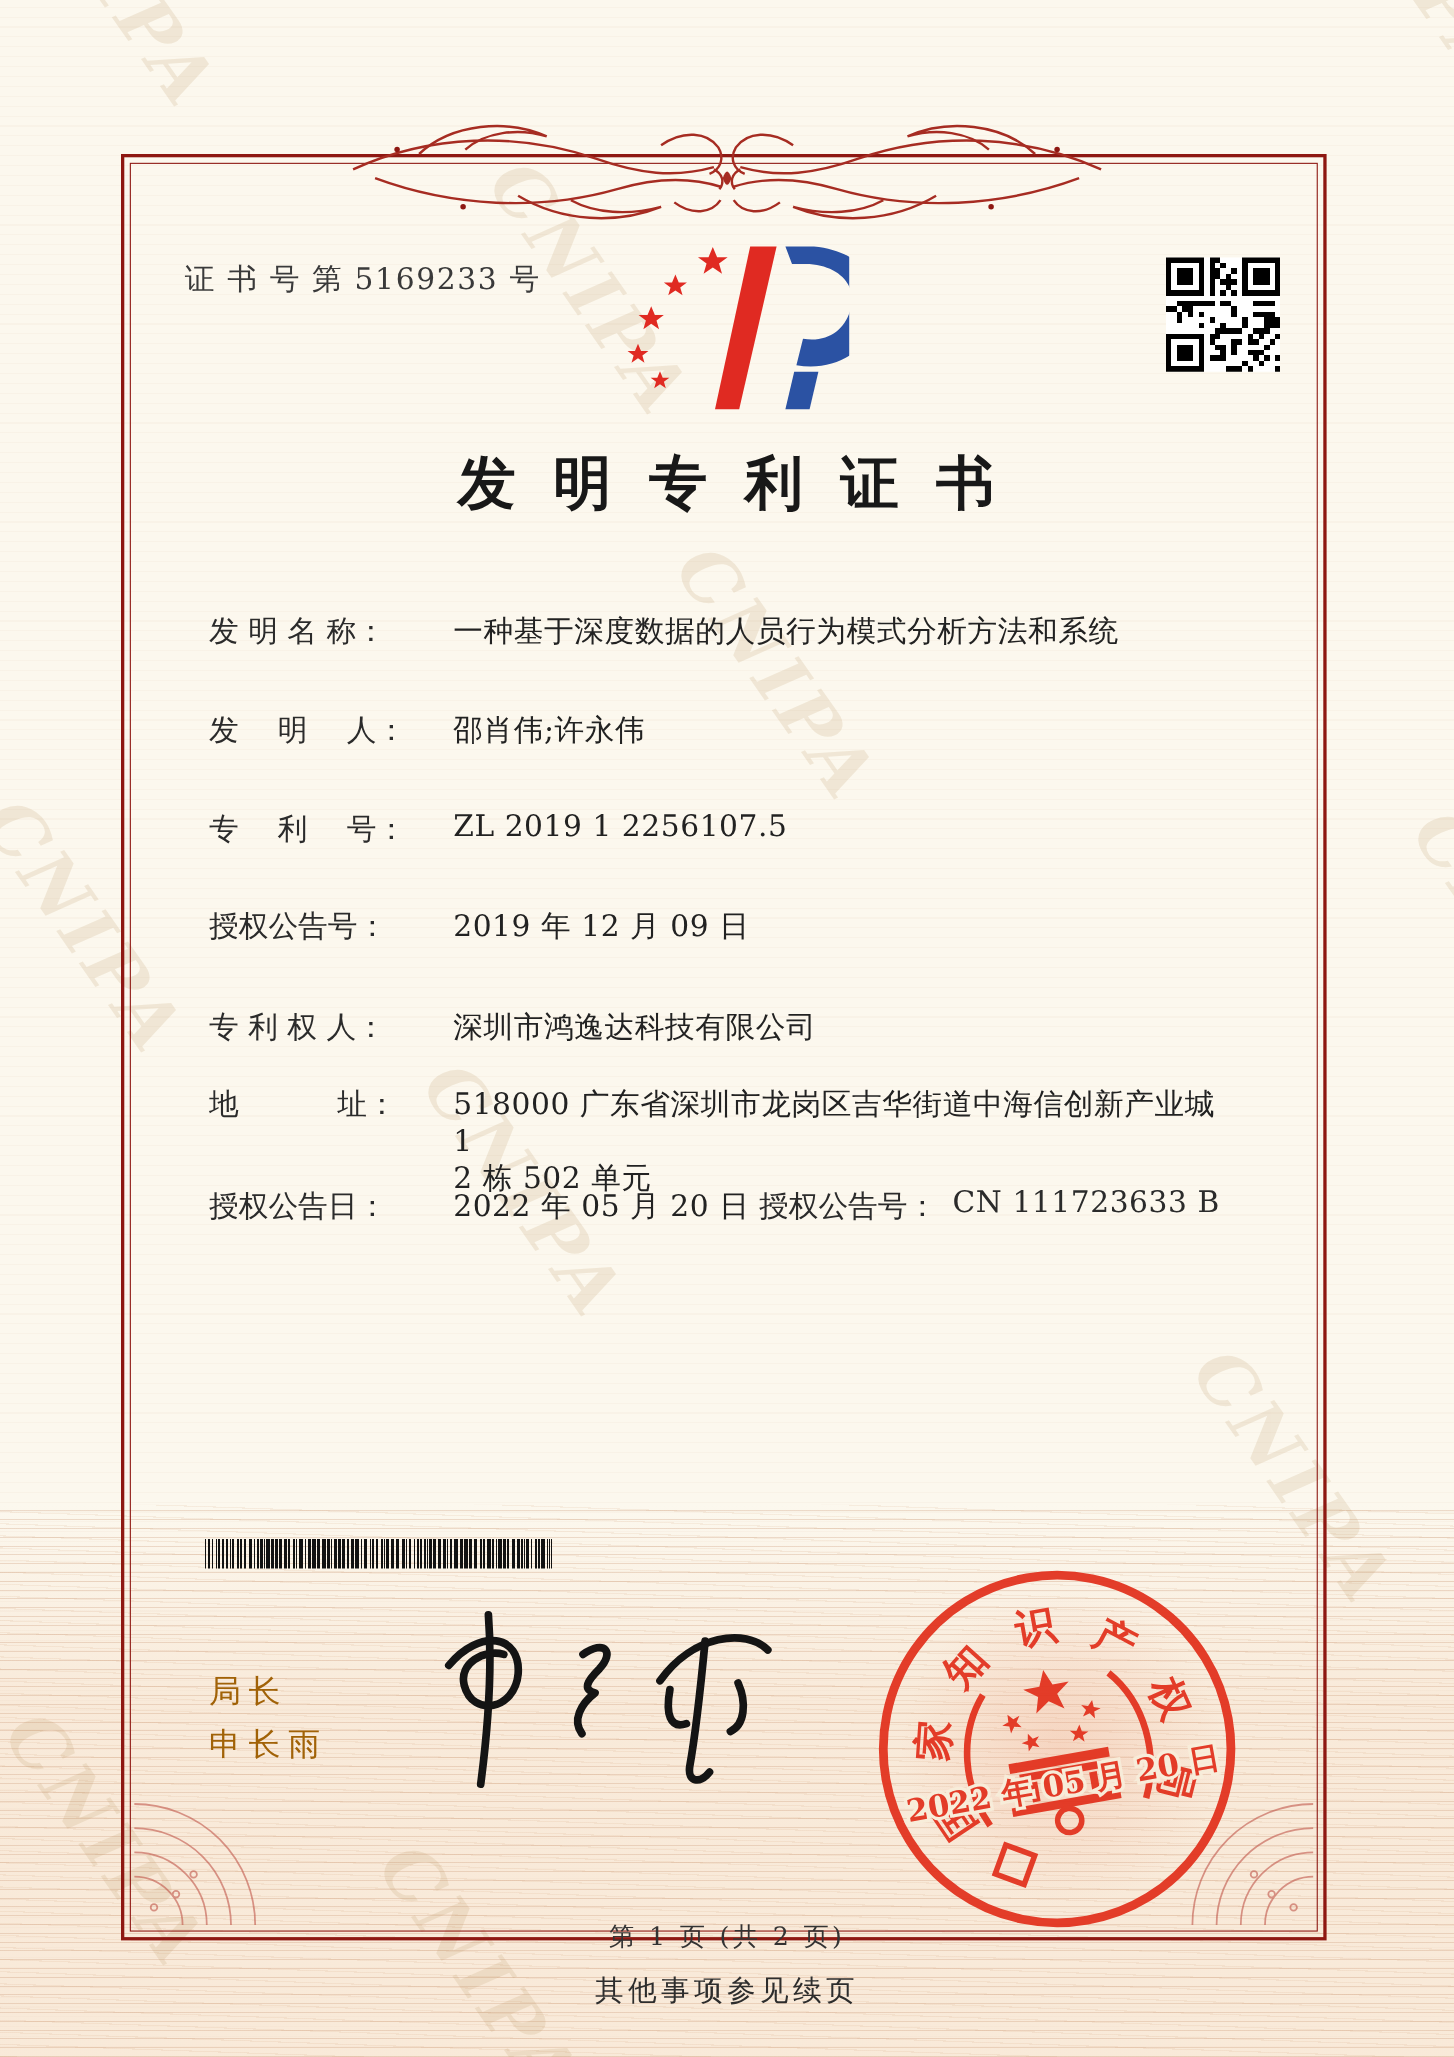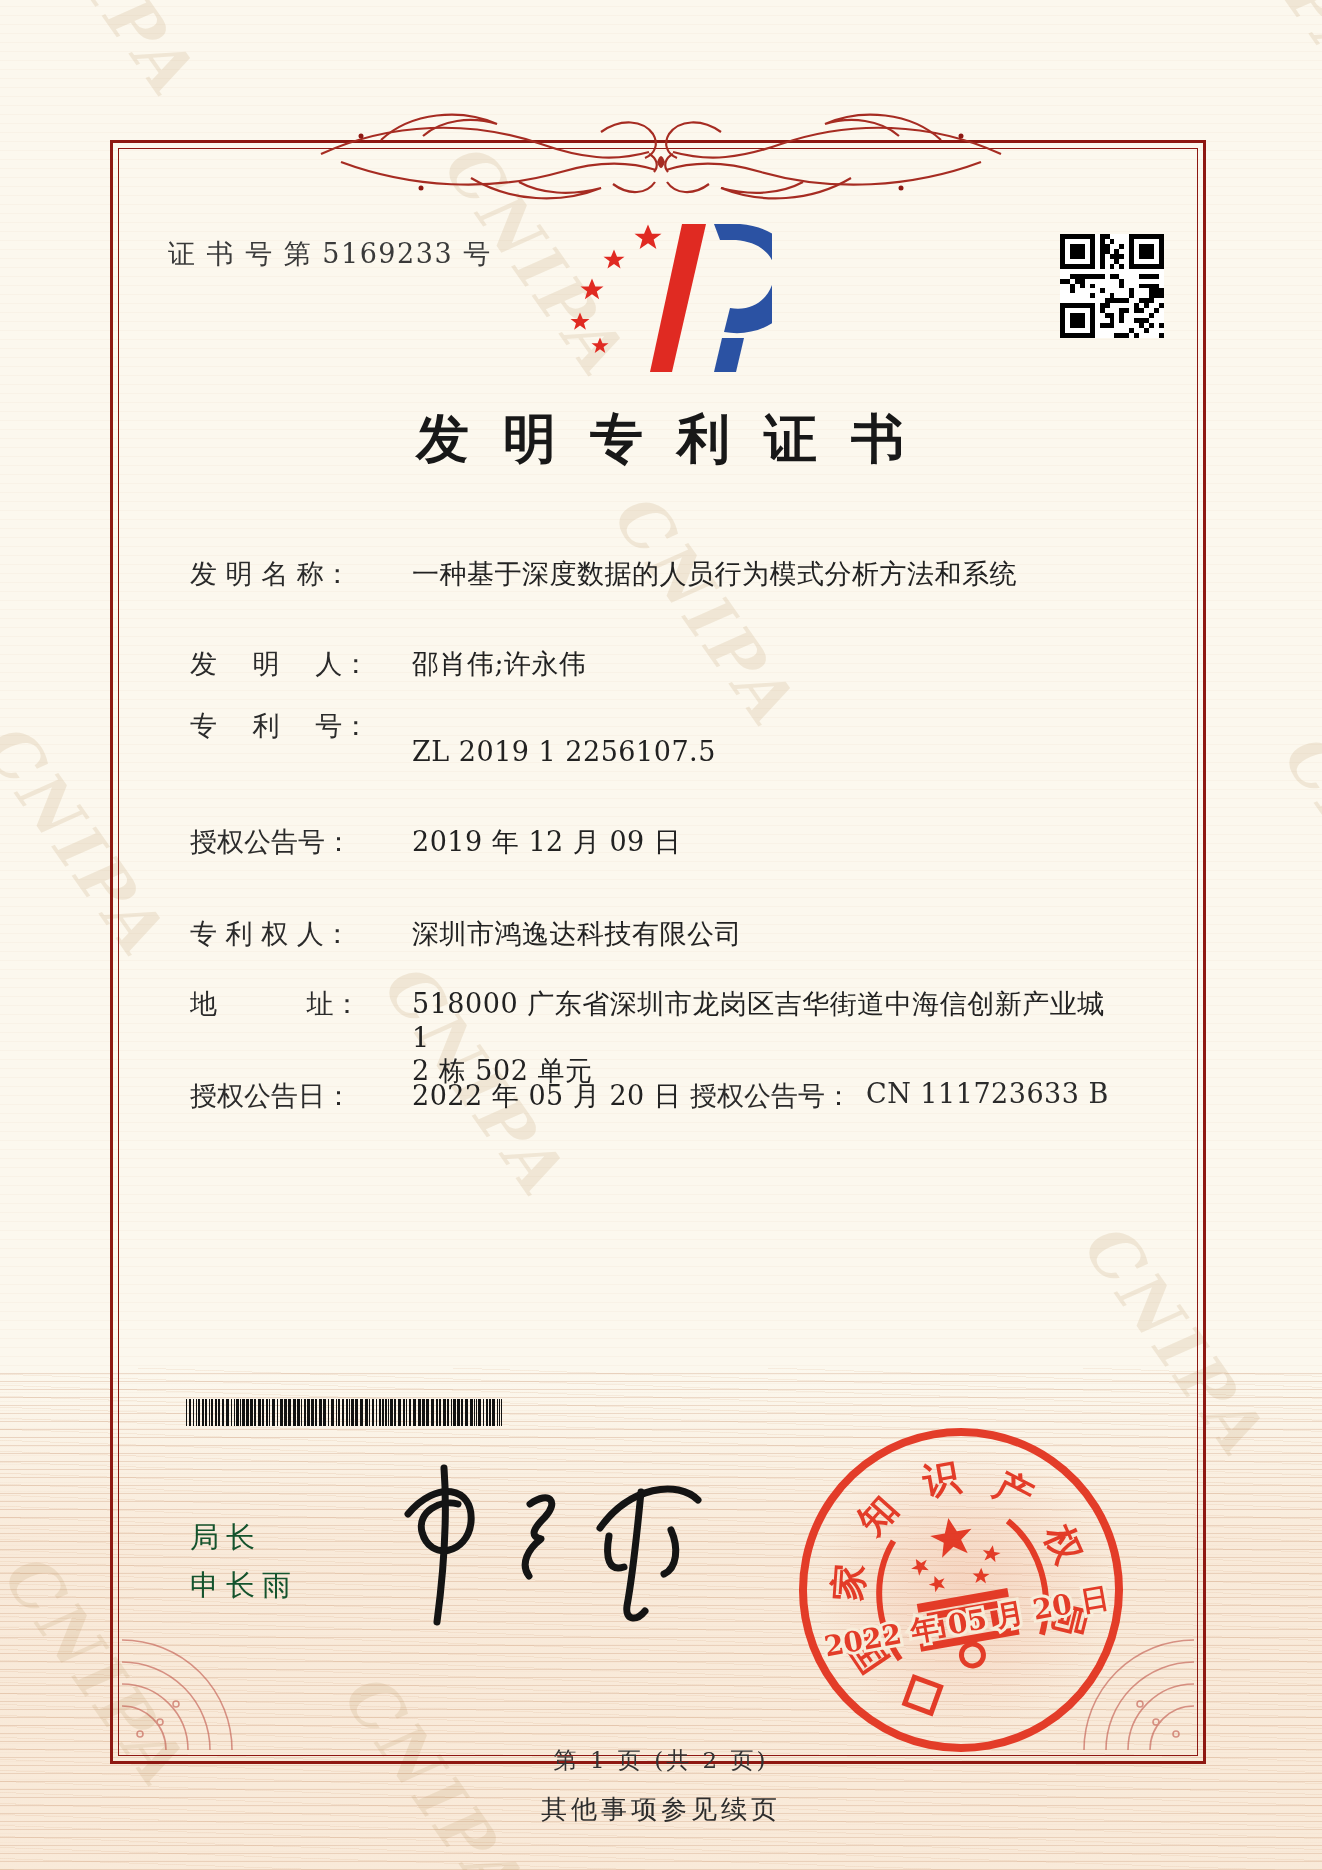--- a/index.html
+++ b/index.html
@@ -41,21 +41,21 @@
   .flabel{position:absolute;left:190px;font-size:27px;color:#2b2b2b;white-space:pre;}
   .fvalue{position:absolute;left:368px;font-size:27px;color:#222;white-space:pre-line;letter-spacing:.5px;margin-left:44px;}
   .flabel2{position:absolute;left:690px;font-size:27px;white-space:pre;}
   .fvalue2{position:absolute;left:866px;font-size:27px;letter-spacing:.5px;}
   
   .body-text{left:163px;top:1086px;width:1002px;font-size:27px;line-height:38.5px;
     text-align:justify;color:#1f1f1f;}
   .body-text p{margin:0;text-indent:2em;}
   
   .officer{font-family:Liberation Mono, monospace;font-size:29px;
-    letter-spacing:7px;color:#14532d;font-weight:500;}
+    letter-spacing:7px;color:#a16207;font-weight:500;}
   .page-info{left:0;top:1706px;width:1322px;text-align:center;font-size:23px;letter-spacing:3px;color:#333;margin-top:39px;}
   .note{left:0;top:1792px;width:1322px;text-align:center;font-size:26px;letter-spacing:4px;color:#2d2d2d;}
   .seal-wrap{left:786px;top:1415px;width:350px;height:350px;opacity:.93;}
 </style>
 </head>
 <body>
 
 <div class="page">
 
   <div class="abs waves-global"></div>
@@ -261,21 +261,21 @@
     </svg>
 
   <div class="abs doc-title">发明专利证书</div>
 
   <div class="flabel" style="top:556px">发 明 名 称：</div>
   <div class="fvalue" style="top:556px">一种基于深度数据的人员行为模式分析方法和系统</div>
 
   <div class="flabel" style="top:646px">发　 明　 人：</div>
   <div class="fvalue" style="top:646px">邵肖伟;许永伟</div>
 
-  <div class="flabel" style="top:708px">专　 利　 号：</div>
+  <div class="flabel" style="top:736px">专　 利　 号：</div>
   <div class="fvalue" style="top:736px">ZL 2019 1 2256107.5</div>
 
   <div class="flabel" style="top:824px">授权公告号：</div>
   <div class="fvalue" style="top:824px">2019 年 12 月 09 日</div>
 
   <div class="flabel" style="top:916px">专 利 权 人：</div>
   <div class="fvalue" style="top:916px">深圳市鸿逸达科技有限公司</div>
 
   <div class="flabel" style="top:986px">地　　　 址：</div>
   <div class="fvalue" style="top:986px;width:700px">518000 广东省深圳市龙岗区吉华街道中海信创新产业城 1

